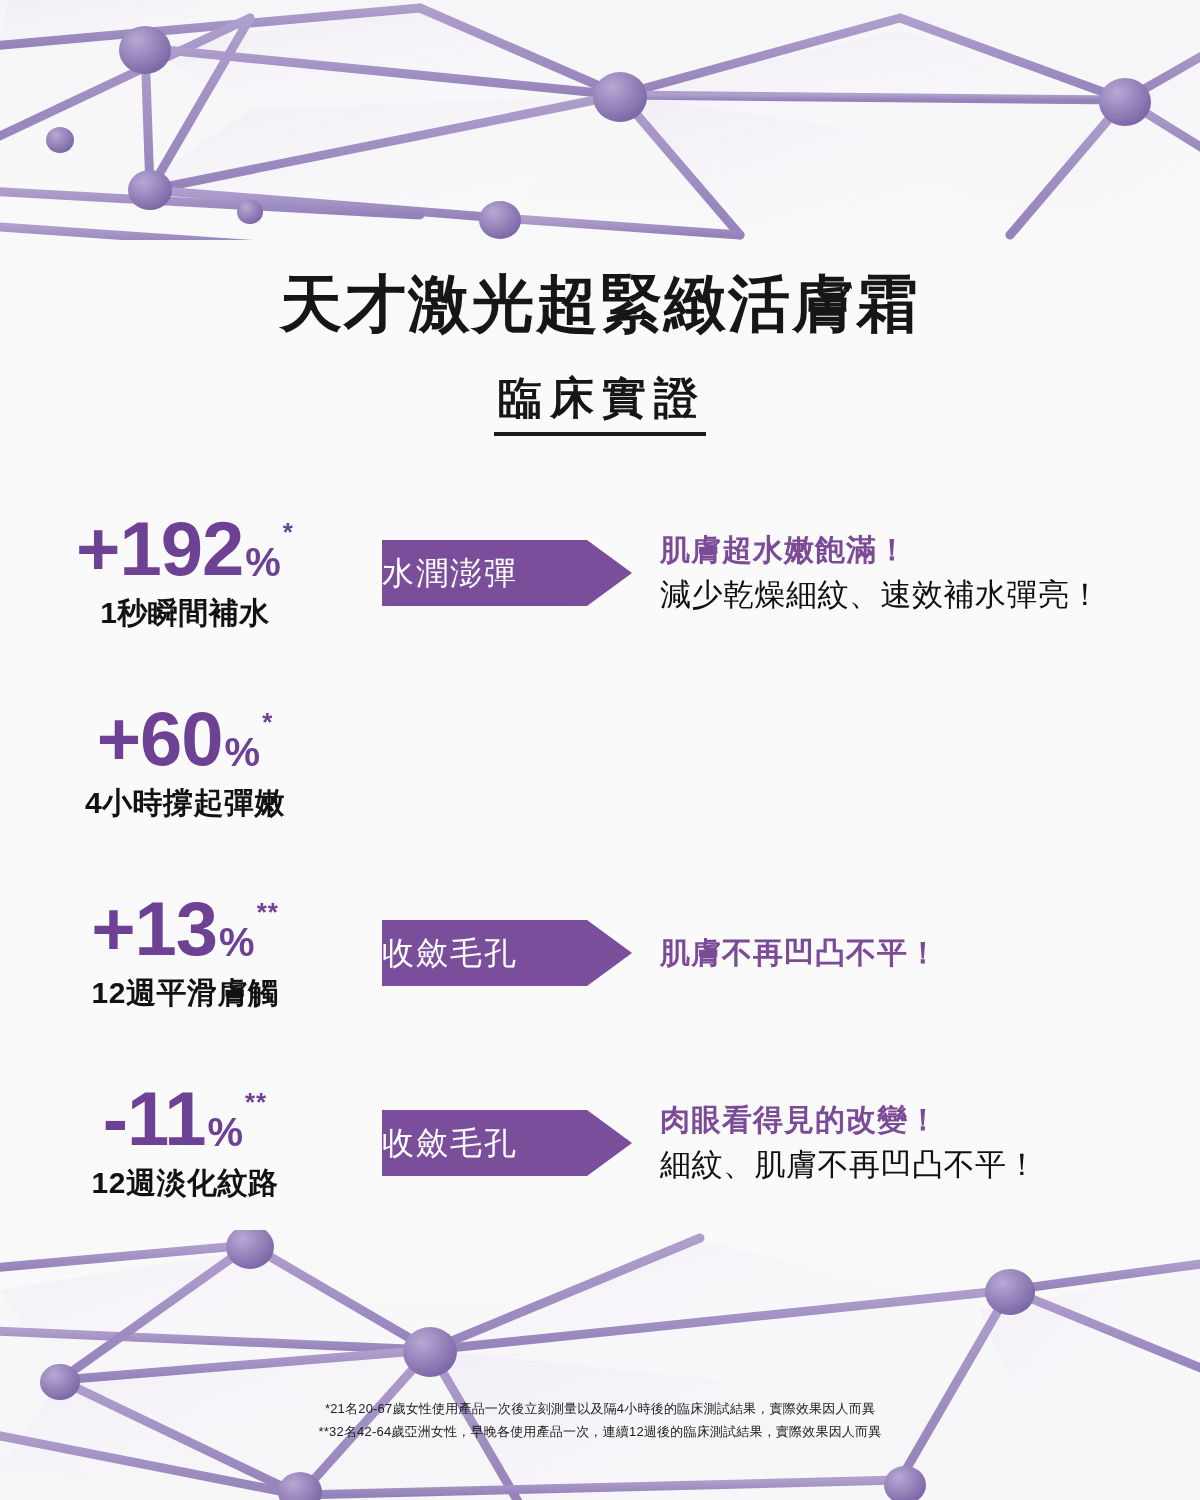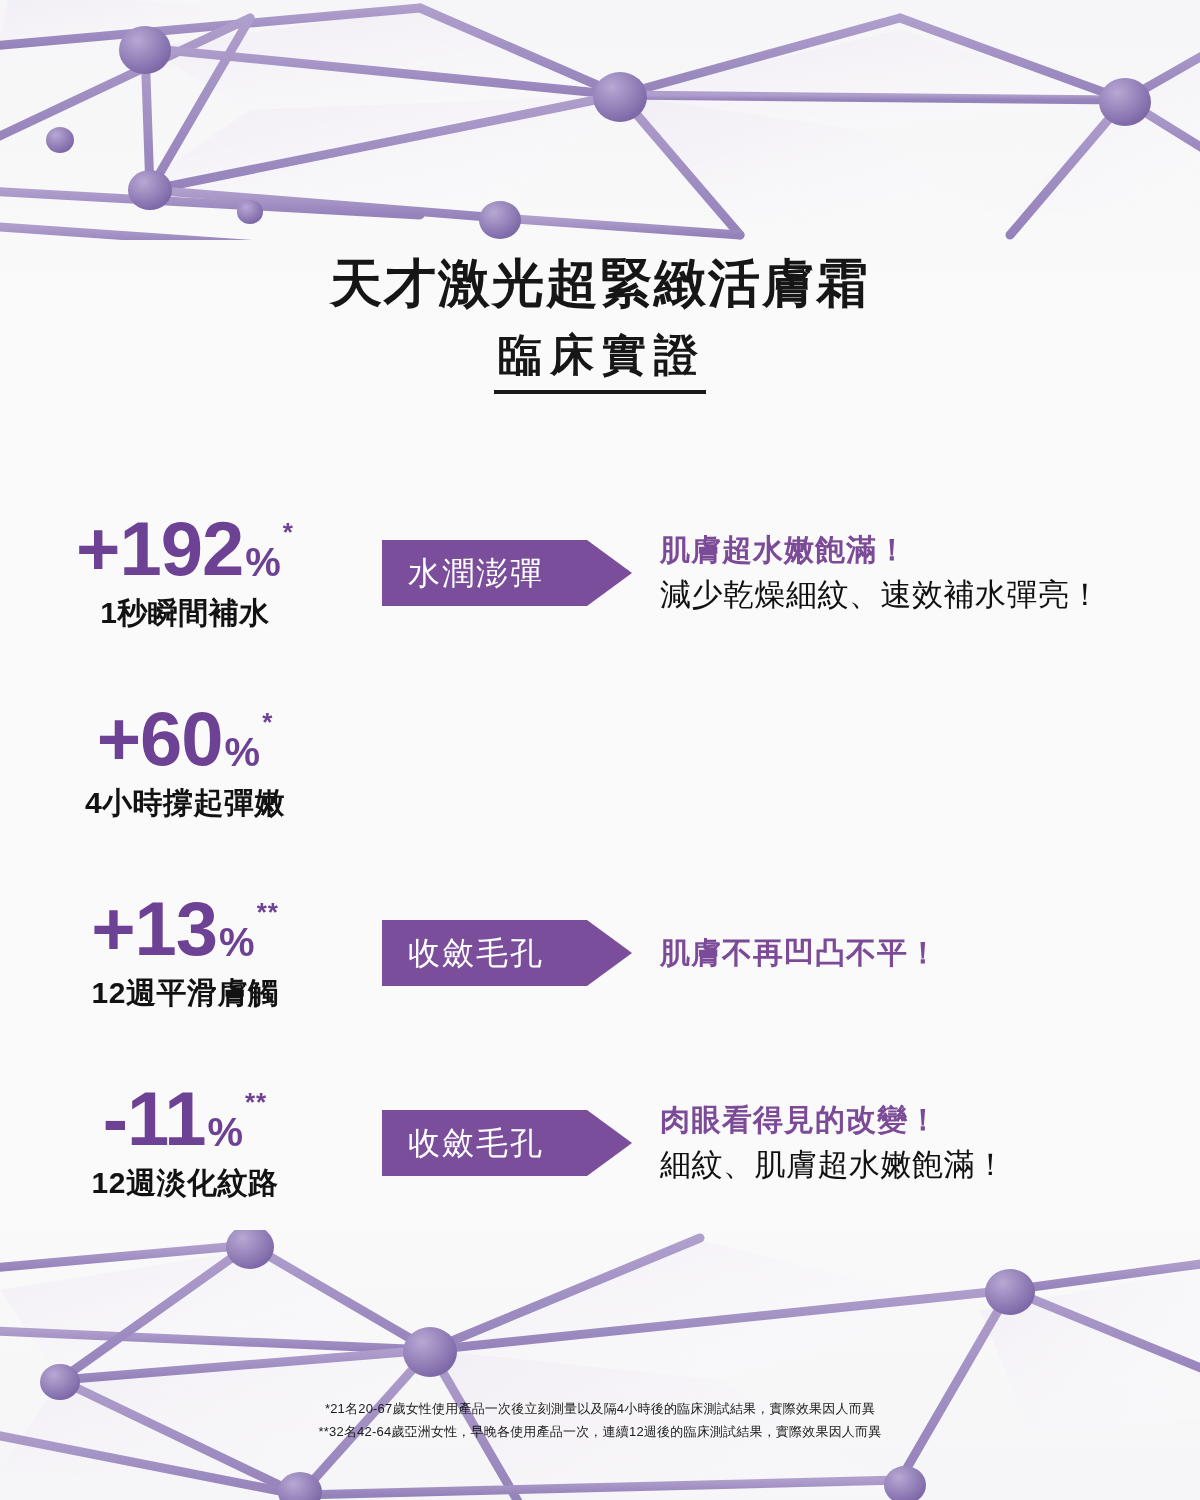--- a/index.html
+++ b/index.html
@@ -36,26 +36,26 @@
 
   
   .header {
     position: absolute;
     top: 255px;
     left: 0;
     width: 1200px;
     text-align: center;
   }
   .title {
-    font-size: 52px;
+    font-size: 62px;
     font-weight: bold;
     letter-spacing: 2px;
     color: #161616;
     line-height: 1.08;
-    margin: 0;
+    margin: 16px;
     text-align: center;
   }
   .subtitle-wrap {
     margin-top: 20px;
     display: inline-block;
   }
   .subtitle {
     font-size: 44px;
     font-weight: bold;
     letter-spacing: 8px;
@@ -162,21 +162,20 @@
     inset: 0;
     background: #7a4e9b;
     clip-path: polygon(0 0, 82% 0, 100% 50%, 82% 100%, 0 100%);
   }
   .banner-label {
     position: relative;
     color: #ffffff;
     font-size: 32px;
     font-weight: normal;
     letter-spacing: 2px;
-    padding-left: 26px;
     line-height: 1;
   }
   .desc {
     flex: 1 1 auto;
     padding-left: 28px;
   }
   .desc-head {
     color: #7c4b97;
     font-size: 30px;
     font-weight: bold;
@@ -388,21 +387,21 @@
         <div class="stat-caption">12週淡化紋路</div>
       </div>
       <div class="right">
         <div class="divider"></div>
         <div class="banner">
           <div class="banner-shape"></div>
           <span class="banner-label">收斂毛孔</span>
         </div>
         <div class="desc">
           <div class="desc-head">肉眼看得見的改變！</div>
-          <div class="desc-sub">細紋、肌膚超水嫩飽滿！</div>
+          <div class="desc-sub">細紋、肌膚不再凹凸不平！</div>
         </div>
       </div>
     </div>
 
   </div>
 
   <div class="footnotes">
     <div class="footnote">*21名20-67歲女性使用產品一次後立刻測量以及隔4小時後的臨床測試結果，實際效果因人而異</div>
     <div class="footnote">**32名42-64歲亞洲女性，早晚各使用產品一次，連續12週後的臨床測試結果，實際效果因人而異</div>
   </div>

